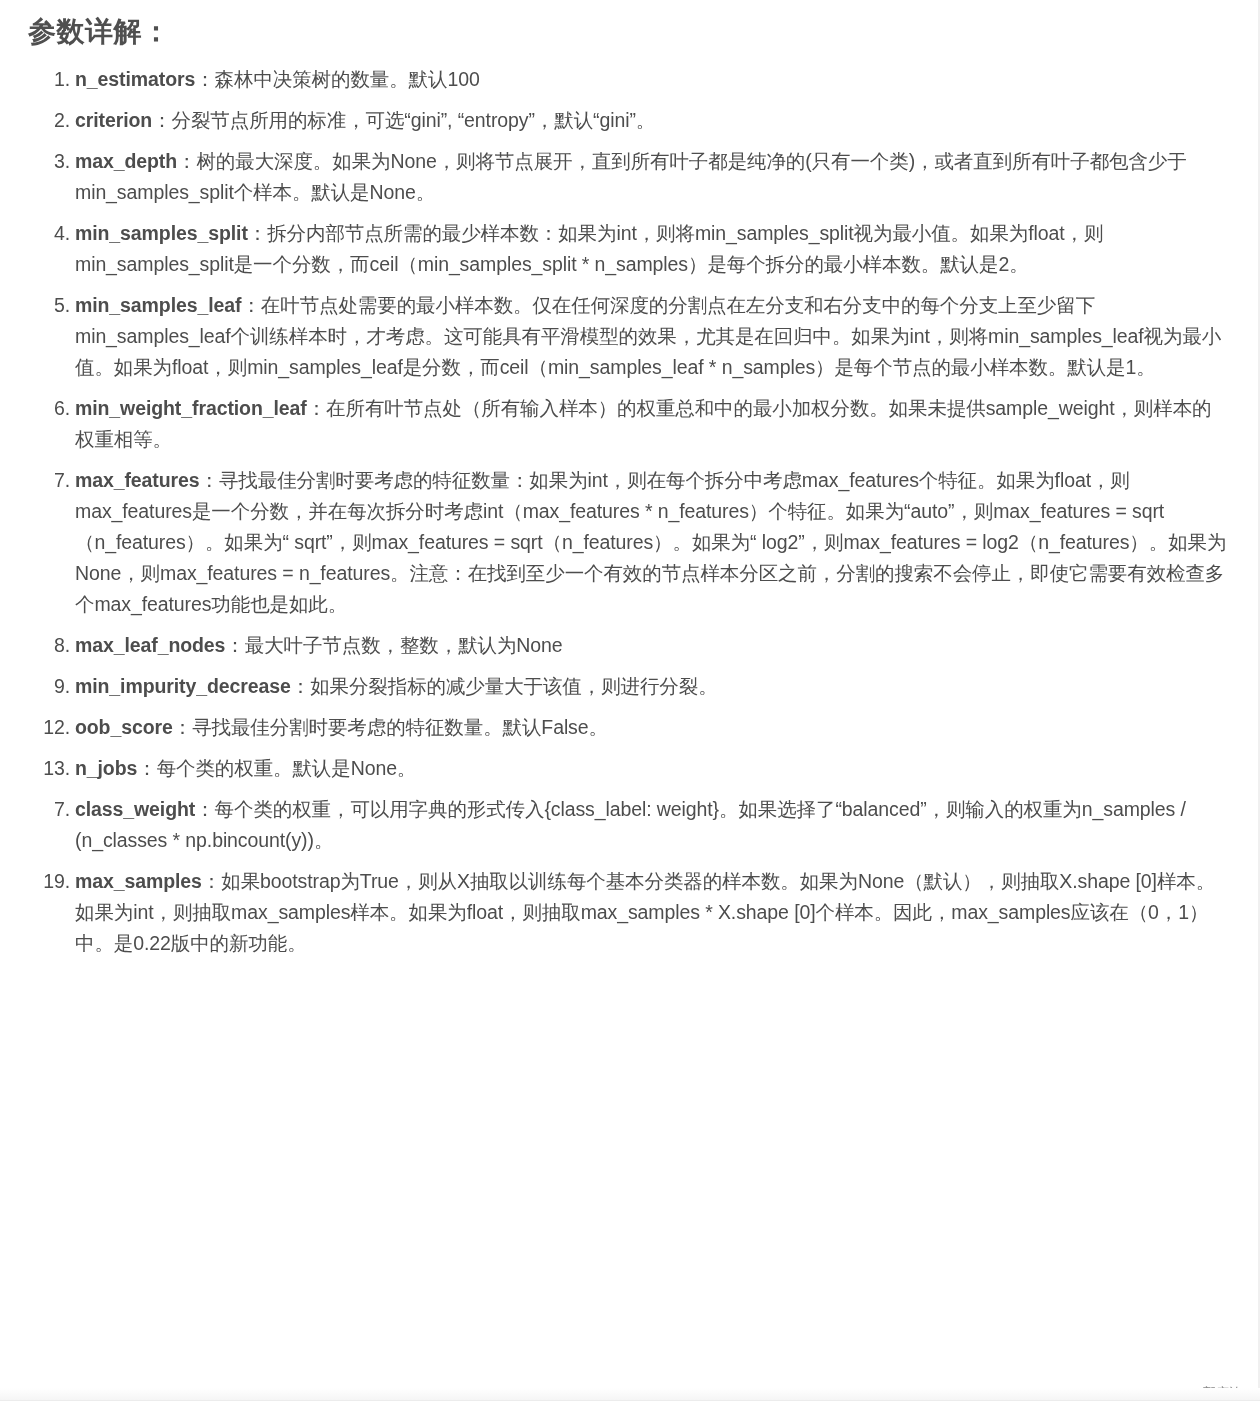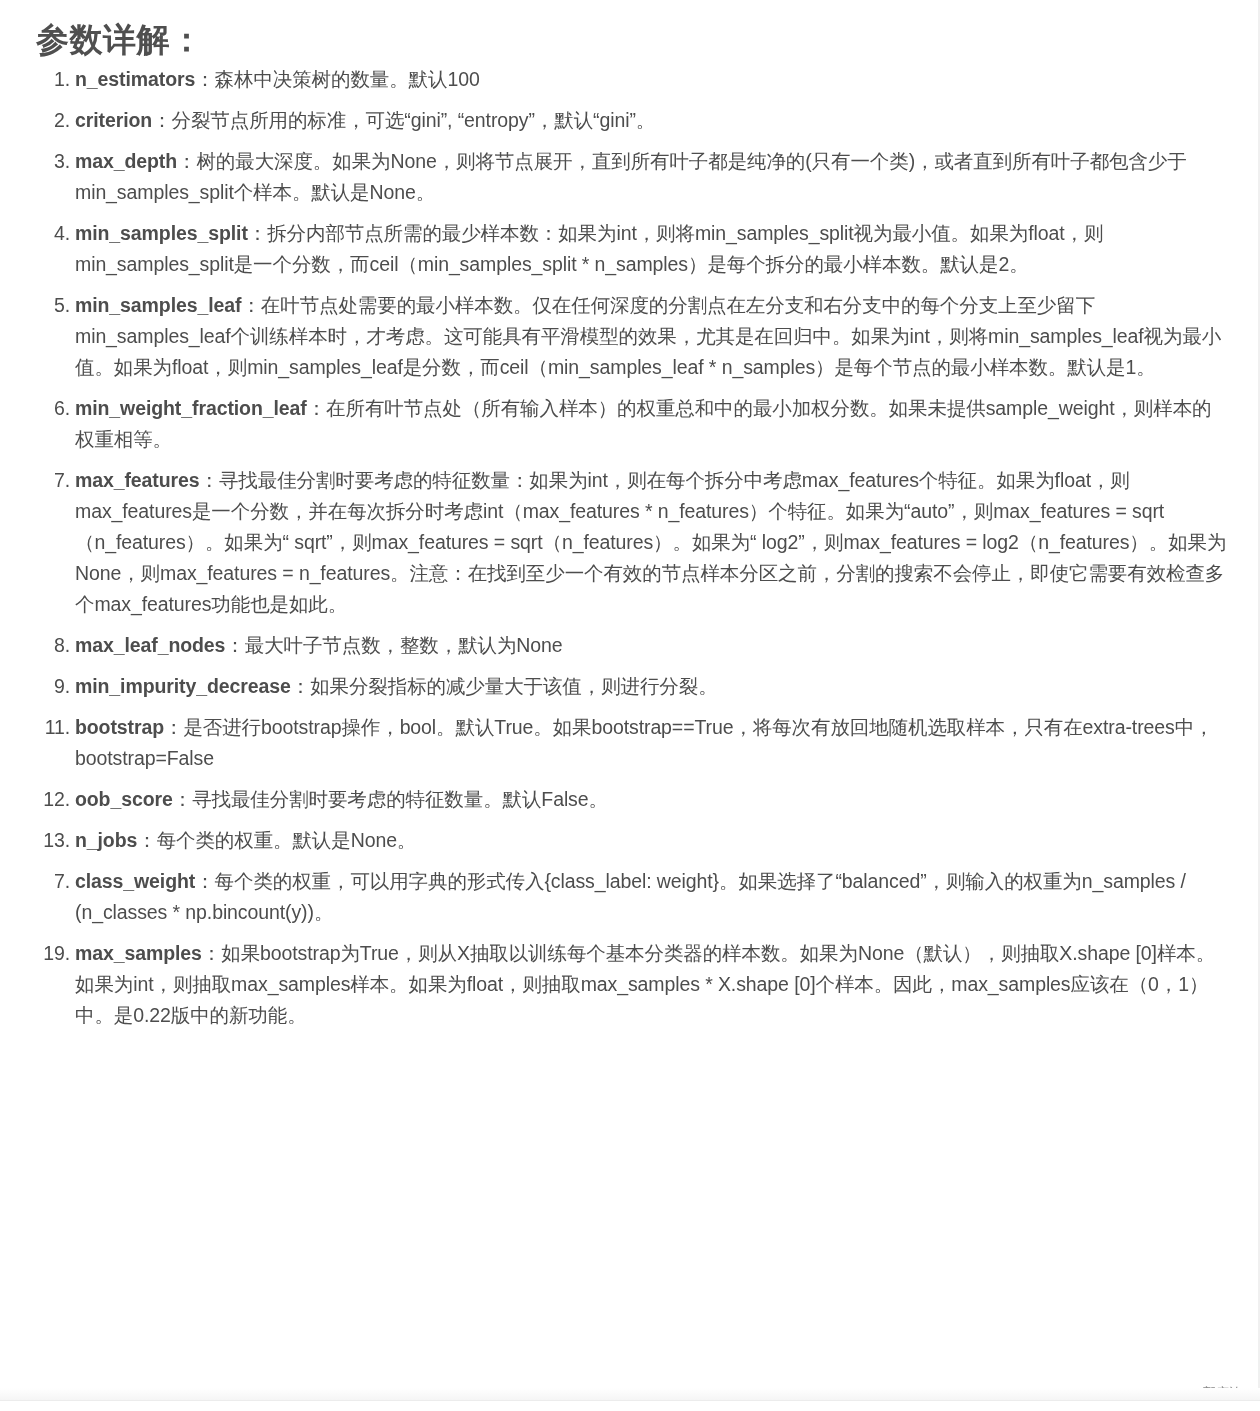--- a/index.html
+++ b/index.html
@@ -37,22 +37,22 @@
       top: 1388px;
       width: 1260px;
       height: 12px;
       background: linear-gradient(to bottom, #ffffff, #f5f5f5);
       border-bottom: 1px solid #ececec;
     }
     .heading {
       position: absolute;
       left: 24px;
       top: 8px;
-      margin: 12px;
-      font-size: 33px;
+      margin: 4px;
+      font-size: 28px;
       font-weight: bold;
       color: #4f4f4f;
       line-height: 40px;
       letter-spacing: 0.5px;
     }
     .param-list {
       position: absolute;
       left: 0;
       top: 64px;
       width: 1230px;
@@ -101,21 +101,20 @@
   <ol class="param-list">
     <li class="param-item"><span class="param-num">1.</span><span class="param-name">n_estimators</span><span class="param-sep">：</span><span class="param-desc">森林中决策树的数量。默认100</span></li>
     <li class="param-item"><span class="param-num">2.</span><span class="param-name">criterion</span><span class="param-sep">：</span><span class="param-desc">分裂节点所用的标准，可选“gini”, “entropy”，默认“gini”。</span></li>
     <li class="param-item"><span class="param-num">3.</span><span class="param-name">max_depth</span><span class="param-sep">：</span><span class="param-desc">树的最大深度。如果为None，则将节点展开，直到所有叶子都是纯净的(只有一个类)，或者直到所有叶子都包含少于min_samples_split个样本。默认是None。</span></li>
     <li class="param-item"><span class="param-num">4.</span><span class="param-name">min_samples_split</span><span class="param-sep">：</span><span class="param-desc">拆分内部节点所需的最少样本数：如果为int，则将min_samples_split视为最小值。如果为float，则min_samples_split是一个分数，而ceil（min_samples_split * n_samples）是每个拆分的最小样本数。默认是2。</span></li>
     <li class="param-item"><span class="param-num">5.</span><span class="param-name">min_samples_leaf</span><span class="param-sep">：</span><span class="param-desc">在叶节点处需要的最小样本数。仅在任何深度的分割点在左分支和右分支中的每个分支上至少留下min_samples_leaf个训练样本时，才考虑。这可能具有平滑模型的效果，尤其是在回归中。如果为int，则将min_samples_leaf视为最小值。如果为float，则min_samples_leaf是分数，而ceil（min_samples_leaf * n_samples）是每个节点的最小样本数。默认是1。</span></li>
     <li class="param-item"><span class="param-num">6.</span><span class="param-name">min_weight_fraction_leaf</span><span class="param-sep">：</span><span class="param-desc">在所有叶节点处（所有输入样本）的权重总和中的最小加权分数。如果未提供sample_weight，则样本的权重相等。</span></li>
     <li class="param-item"><span class="param-num">7.</span><span class="param-name">max_features</span><span class="param-sep">：</span><span class="param-desc">寻找最佳分割时要考虑的特征数量：如果为int，则在每个拆分中考虑max_features个特征。如果为float，则max_features是一个分数，并在每次拆分时考虑int（max_features * n_features）个特征。如果为“auto”，则max_features = sqrt（n_features）。如果为“ sqrt”，则max_features = sqrt（n_features）。如果为“ log2”，则max_features = log2（n_features）。如果为None，则max_features = n_features。注意：在找到至少一个有效的节点样本分区之前，分割的搜索不会停止，即使它需要有效检查多个max_features功能也是如此。</span></li>
     <li class="param-item"><span class="param-num">8.</span><span class="param-name">max_leaf_nodes</span><span class="param-sep">：</span><span class="param-desc">最大叶子节点数，整数，默认为None</span></li>
     <li class="param-item"><span class="param-num">9.</span><span class="param-name">min_impurity_decrease</span><span class="param-sep">：</span><span class="param-desc">如果分裂指标的减少量大于该值，则进行分裂。</span></li>
-    <li class="param-item"><span class="param-num">11.</span><span class="param-name">bootstrap</span><span class="param-sep">：</span><span class="param-desc">是否进行bootstrap操作，bool。默认True。如果bootstrap==True，将每次有放回地随机选取样本，只有在extra-trees中，bootstrap=False</span></li>
     <li class="param-item"><span class="param-num">12.</span><span class="param-name">oob_score</span><span class="param-sep">：</span><span class="param-desc">寻找最佳分割时要考虑的特征数量。默认False。</span></li>
     <li class="param-item"><span class="param-num">13.</span><span class="param-name">n_jobs</span><span class="param-sep">：</span><span class="param-desc">每个类的权重。默认是None。</span></li>
     <li class="param-item"><span class="param-num">7.</span><span class="param-name">class_weight</span><span class="param-sep">：</span><span class="param-desc">每个类的权重，可以用字典的形式传入{class_label: weight}。如果选择了“balanced”，则输入的权重为n_samples / (n_classes * np.bincount(y))。</span></li>
     <li class="param-item"><span class="param-num">19.</span><span class="param-name">max_samples</span><span class="param-sep">：</span><span class="param-desc">如果bootstrap为True，则从X抽取以训练每个基本分类器的样本数。如果为None（默认），则抽取X.shape [0]样本。如果为int，则抽取max_samples样本。如果为float，则抽取max_samples * X.shape [0]个样本。因此，max_samples应该在（0，1）中。是0.22版中的新功能。</span></li>
   </ol>
 
   <div class="watermark">CSDN @郭庆汝</div>
 </div>
 
 <div class="right-edge"></div>

